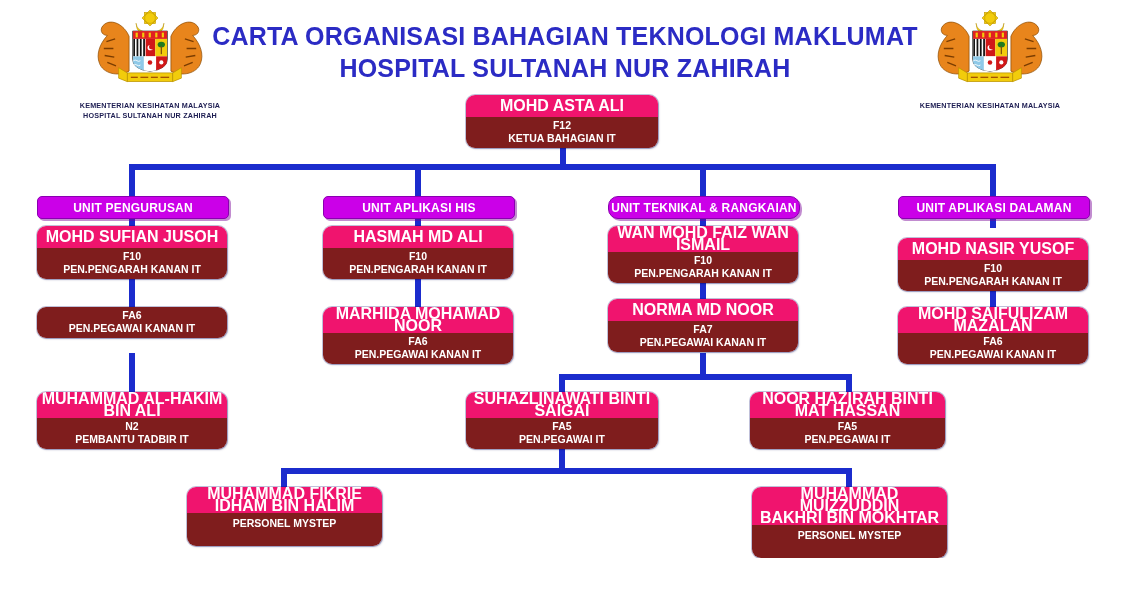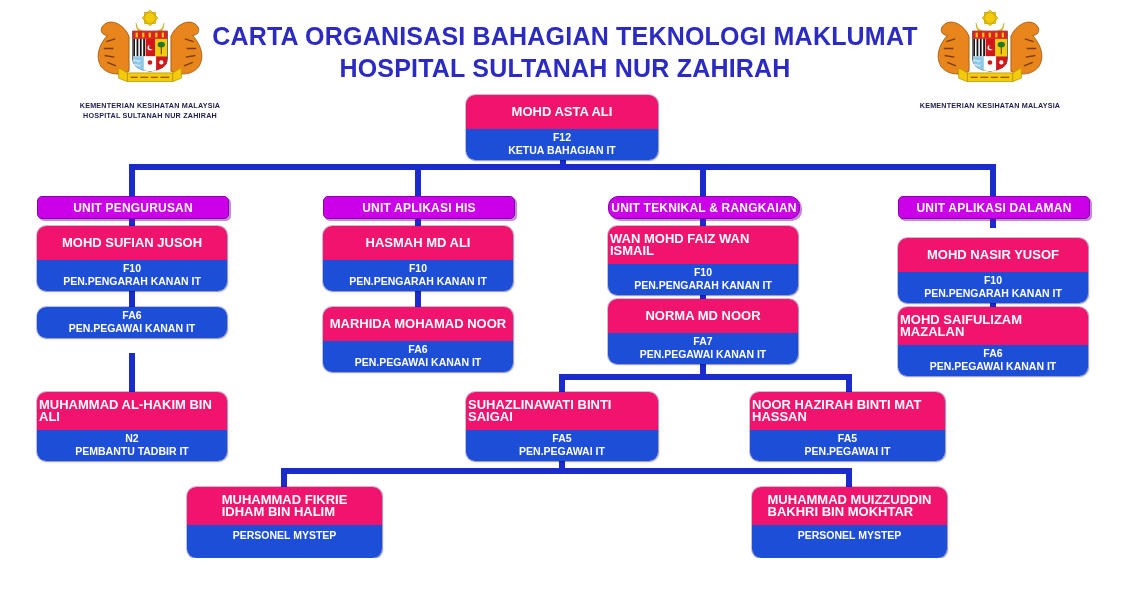--- a/index.html
+++ b/index.html
@@ -14,24 +14,24 @@
   .logo .cap{margin-top:5px;font-size:7.2px;font-weight:bold;color:#1d1d52;line-height:9.5px;letter-spacing:0.2px;}
   
   .cv,.ch{position:absolute;background:#1b2ccd;z-index:1;}
   
   .unit{position:absolute;width:190px;height:21px;background:#cb00e8;border:1px solid #8a00b0;
         box-shadow:2px 2px 0 rgba(120,0,150,0.45);border-radius:5px;color:#fff;font-weight:bold;
         font-size:12px;display:flex;align-items:center;justify-content:center;z-index:2;letter-spacing:0.2px;}
   
   .pbox{position:absolute;width:190px;border-radius:9px;overflow:hidden;z-index:2;
         box-shadow:0 0 0 1px rgba(10,10,110,0.25),1px 1px 2px rgba(0,0,80,0.25);}
-  .pname{background:#f0146e;color:#fff;font-weight:bold;font-size:13px;line-height:12px;
-         min-height:20px;display:flex;align-items:center;justify-content:center;
-         white-space:pre-line;padding:7px 2px;}
-  .pbody{background:#1d4ed8;color:#fff;font-weight:bold;font-size:10.5px;line-height:12.5px;
+  .pname{background:#f0146e;color:#fff;font-weight:bold;font-size:16px;line-height:12px;
+         min-height:20px;display:flex;align-items:center;justify-content:center;text-align:center;
+         white-space:pre-line;padding:1px 2px;}
+  .pbody{background:#7f1d1d;color:#fff;font-weight:bold;font-size:10.5px;line-height:12.5px;
          text-align:center;padding:2px 2px 4px;}
   .pbody.single{padding:4px 2px 16px;}
 </style>
 </head>
 <body>
 
 <div class="page">
 
   <div class="title">
     <div>CARTA ORGANISASI BAHAGIAN TEKNOLOGI MAKLUMAT</div>

